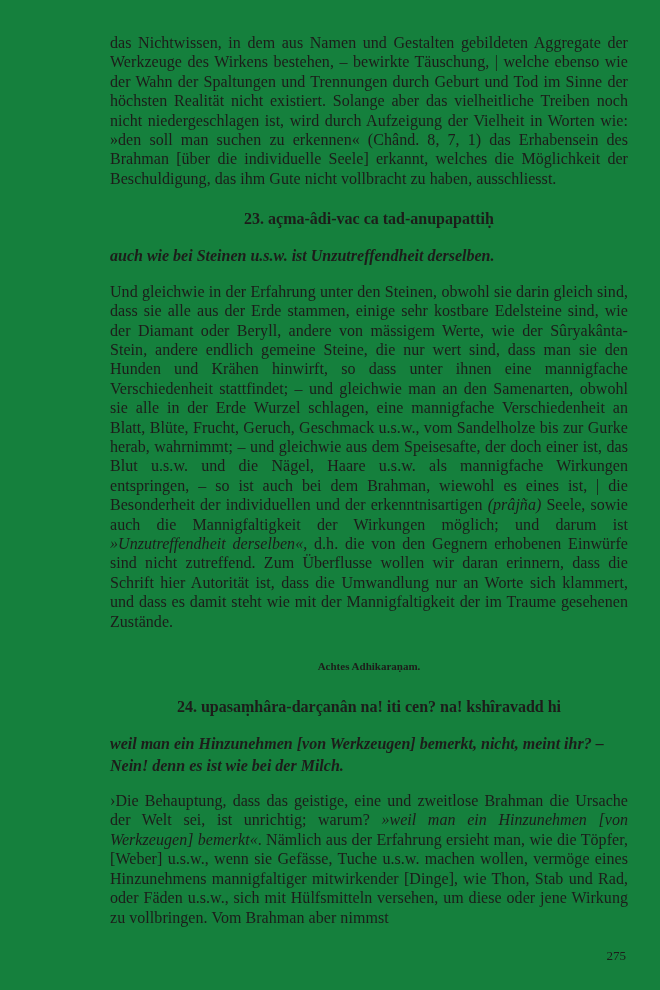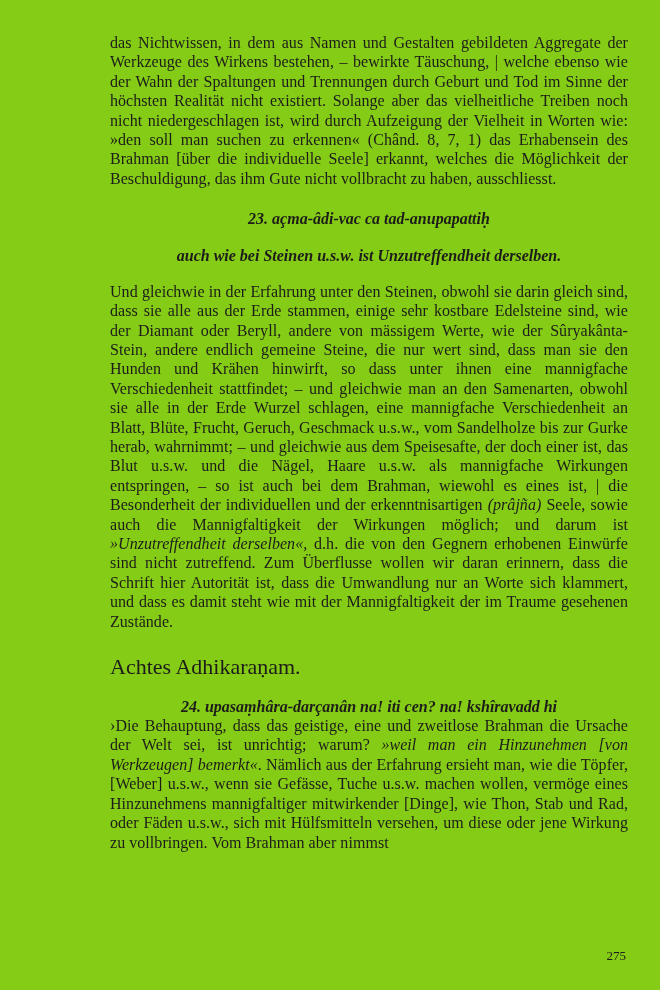--- a/index.html
+++ b/index.html
@@ -5,55 +5,54 @@
   html, body { margin: 0; padding: 0; }
   body {
     width: 660px; height: 990px;
     background: #ffffff;
     font-family: "Liberation Serif", "DejaVu Serif", serif;
     color: #1d1c1a;
     position: relative;
   }
   .page {
     position: absolute; inset: 0;
-    background: #84cc16;
+    background: #15803d;
     overflow: hidden;
   }
   .text-column {
     position: absolute;
     left: 110px; top: 33px; width: 518px;
   }
   p.body-text {
     margin: 0;
     font-size: 16px;
     line-height: 19.4px;
     text-align: justify;
     letter-spacing: 0.05px;
   }
   .h-sutra {
     margin: 21px 0 0 0;
     font-size: 16px;
     font-weight: bold;
-    font-style: italic;
     text-align: center;
     line-height: 19px;
   }
   .h-trans {
     margin: 17px 0 15px 0;
     font-size: 16px;
     font-weight: bold;
     font-style: italic;
-    text-align: center;
+    text-align: left;
     line-height: 21.5px;
   }
   .h-adhi {
     margin: 26px 0 0 0;
-    font-size: 22px;
-    font-weight: normal;
-    text-align: left;
+    font-size: 11px;
+    font-weight: bold;
+    text-align: center;
     line-height: 19px;
   }
   .inline-italic { font-style: italic; margin-top: 16px; }
   .page-number {
     position: absolute;
     right: 34px; top: 948px;
     font-size: 13px;
     color: #1d1c1a;
   }
 </style>
@@ -68,19 +67,20 @@
     <div class="h-sutra">23. açma-âdi-vac ca tad-anupapattiḥ</div>
 
     <div class="h-trans">auch wie bei Steinen u.s.w. ist Unzutreffendheit derselben.</div>
 
     <p class="body-text"><span>Und gleichwie in der Erfahrung unter den Steinen, obwohl sie darin gleich sind, dass sie alle aus der Erde stammen, einige sehr kostbare Edelsteine sind, wie der Diamant oder Beryll, andere von mässigem Werte, wie der Sûryakânta-Stein, andere endlich gemeine Steine, die nur wert sind, dass man sie den Hunden und Krähen hinwirft, so dass unter ihnen eine mannigfache Verschiedenheit stattfindet; – und gleichwie man an den Samenarten, obwohl sie alle in der Erde Wurzel schlagen, eine mannigfache Verschiedenheit an Blatt, Blüte, Frucht, Geruch, Geschmack u.s.w., vom Sandelholze bis zur Gurke herab, wahrnimmt; – und gleichwie aus dem Speisesafte, der doch einer ist, das Blut u.s.w. und die Nägel, Haare u.s.w. als mannigfache Wirkungen entspringen, – so ist auch bei dem Brahman, wiewohl es eines ist, | die Besonderheit der individuellen und der erkenntnisartigen </span><span class="inline-italic">(prâjña)</span><span> Seele, sowie auch die Mannigfaltigkeit der Wirkungen möglich; und darum ist </span><span class="inline-italic">»Unzutreffendheit derselben«</span><span>, d.h. die von den Gegnern erhobenen Einwürfe sind nicht zutreffend. Zum Überflusse wollen wir daran erinnern, dass die Schrift hier Autorität ist, dass die Umwandlung nur an Worte sich klammert, und dass es damit steht wie mit der Mannigfaltigkeit der im Traume gesehenen Zustände.</span></p>
 
     <div class="h-adhi">Achtes Adhikaraṇam.</div>
 
     <div class="h-sutra">24. upasaṃhâra-darçanân na! iti cen? na! kshîravadd hi</div>
 
+    <div class="h-trans">weil man ein Hinzunehmen [von Werkzeugen] bemerkt, nicht, meint ihr? – Nein! denn es ist wie bei der Milch.</div>
 
     <p class="body-text"><span>›Die Behauptung, dass das geistige, eine und zweitlose Brahman die Ursache der Welt sei, ist unrichtig; warum? </span><span class="inline-italic">»weil man ein Hinzunehmen [von Werkzeugen] bemerkt«</span><span>. Nämlich aus der Erfahrung ersieht man, wie die Töpfer, [Weber] u.s.w., wenn sie Gefässe, Tuche u.s.w. machen wollen, vermöge eines Hinzunehmens mannigfaltiger mitwirkender [Dinge], wie Thon, Stab und Rad, oder Fäden u.s.w., sich mit Hülfsmitteln versehen, um diese oder jene Wirkung zu vollbringen. Vom Brahman aber nimmst</span></p>
 
   </div>
 
   <div class="page-number">275</div>
 </div>
 
 </body></html>

